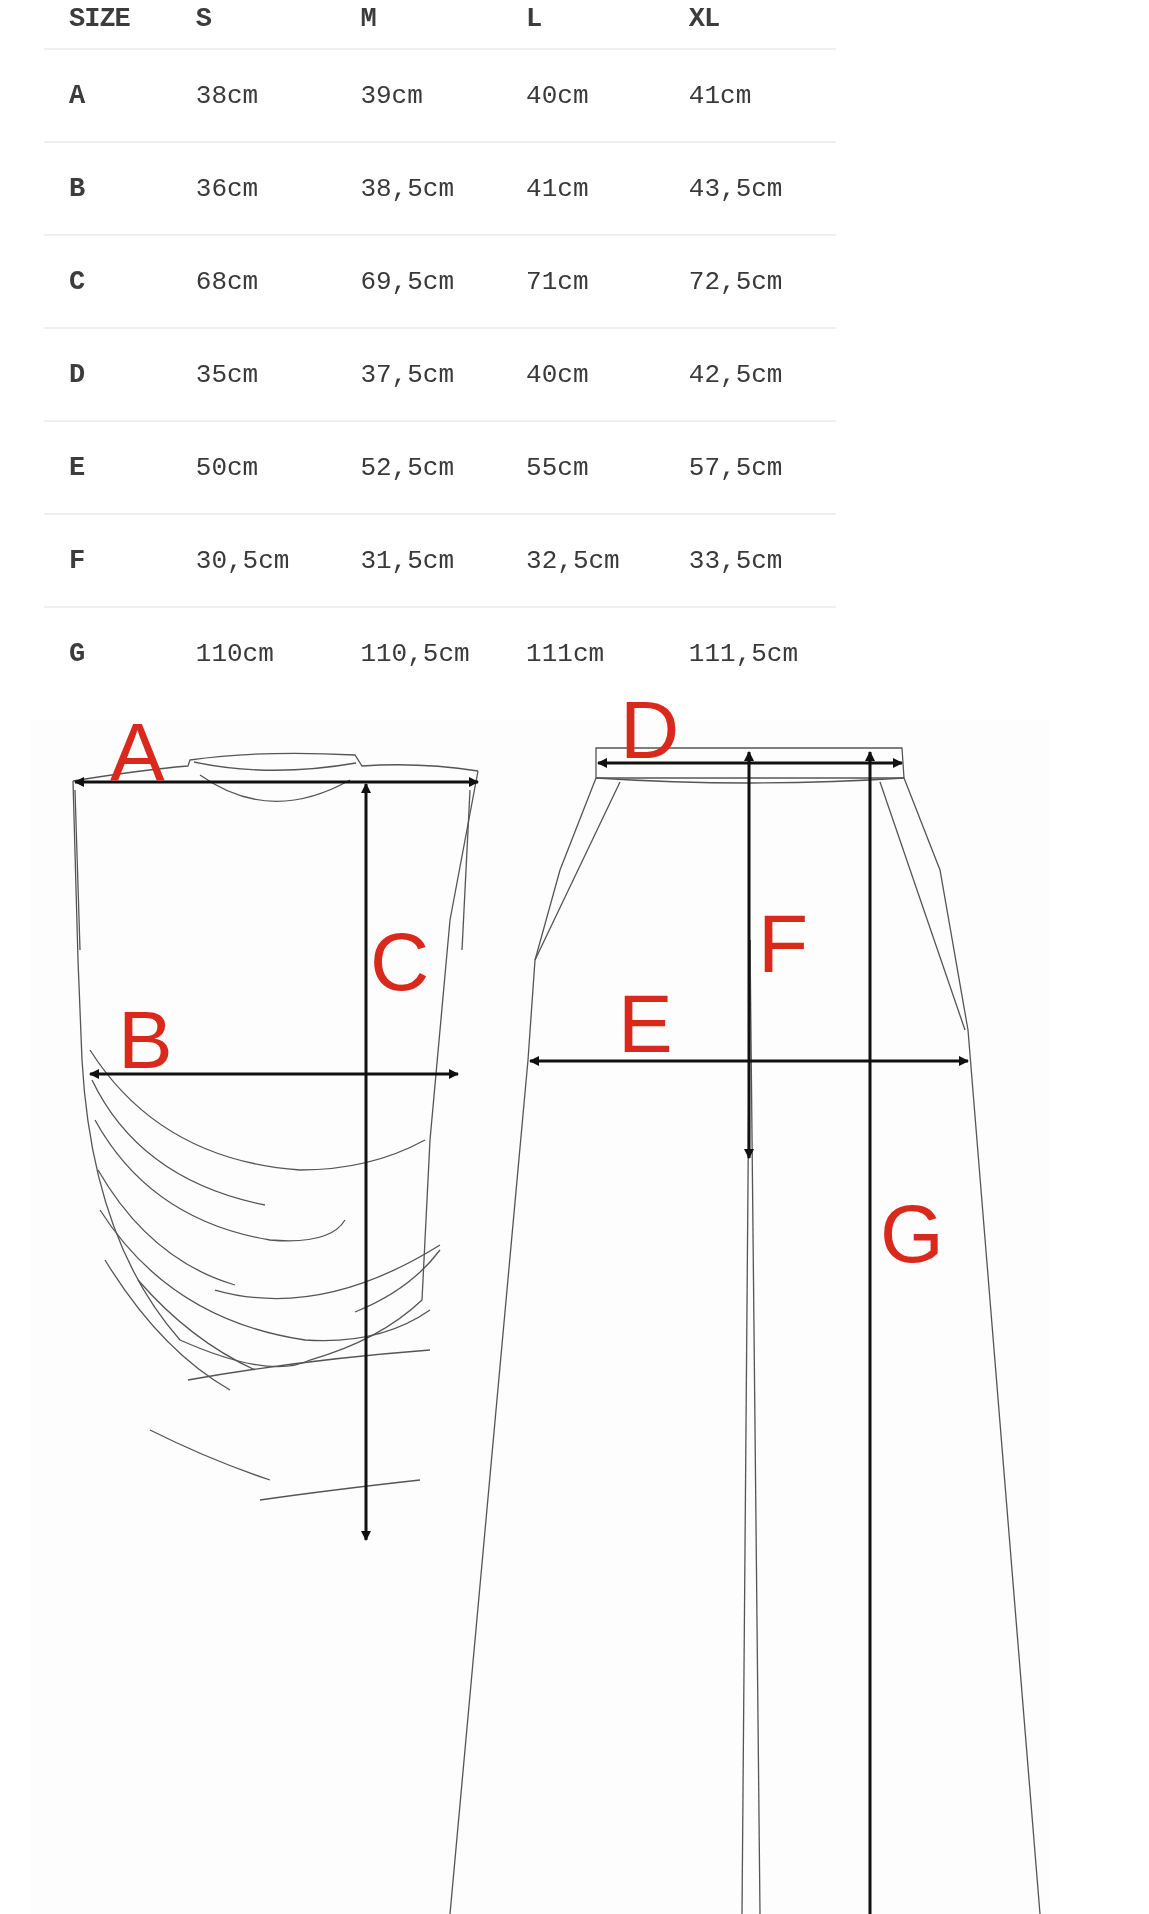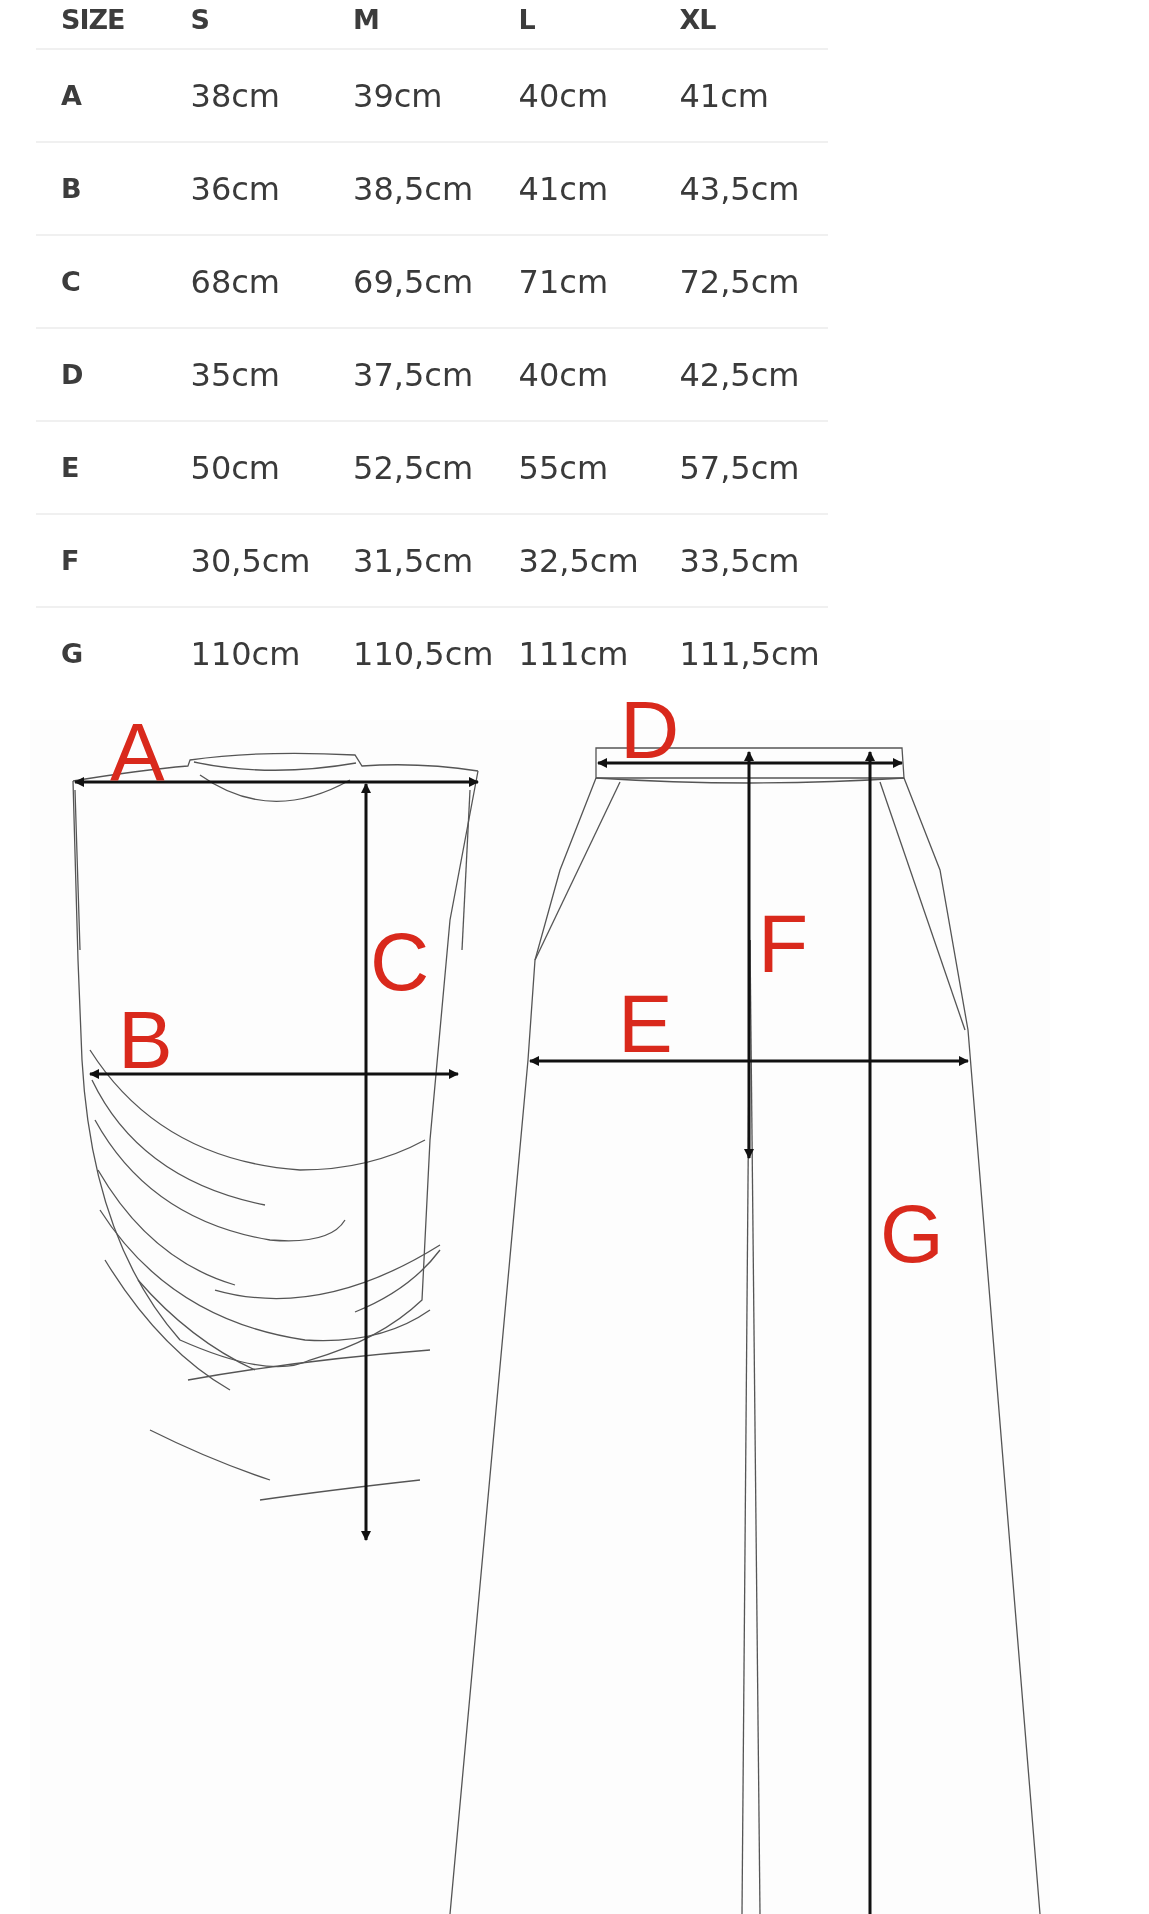--- a/index.html
+++ b/index.html
@@ -1,22 +1,22 @@
 <!DOCTYPE html>
 <html><head>
 <meta charset="utf-8">
 <style>
   html, body { margin: 0; padding: 0; background: #ffffff; }
   body { width: 1149px; height: 1914px; position: relative; overflow: hidden;
          font-family: "DejaVu Sans", sans-serif; color: #3a3a3a; }
-  .size-table { position: absolute; left: 36px; top: 0; width: 792px; border-collapse: collapse; }
+  .size-table { position: absolute; left: 44px; top: 0; width: 792px; border-collapse: collapse; font-family: Liberation Mono, monospace; }
   .size-table th, .size-table td { text-align: left; padding: 0; height: 91px; vertical-align: middle; }
   .size-table thead th { height: 44px; vertical-align: top; padding-top: 4px; font-weight: bold; font-size: 27px; color: #3c3c3c; letter-spacing: -1px; }
   .size-table tbody tr { border-top: 2px solid #f0f0f0; }
-  .size-table tbody td { font-size: 32px; color: #3a3a3a; }
+  .size-table tbody td { font-size: 26px; color: #3a3a3a; }
   .size-table tbody td.rowhead { font-weight: bold; font-size: 27px; color: #3c3c3c; }
   .col0 { width: 24px; padding-left: 25px !important; }
   .col1 { width: 170px; padding-left: 66px !important; }
   .col2 { width: 170px; }
   .col3 { width: 168px; }
   .col4 { width: 150px; }
   .diagram { position: absolute; left: 0; top: 700px; width: 1149px; height: 1214px; }
   .diagram svg { width: 1149px; height: 1214px; display: block; }
   .lbl { font-family: "Liberation Sans", sans-serif; font-size: 82px; fill: #d9291c; }
 </style>

